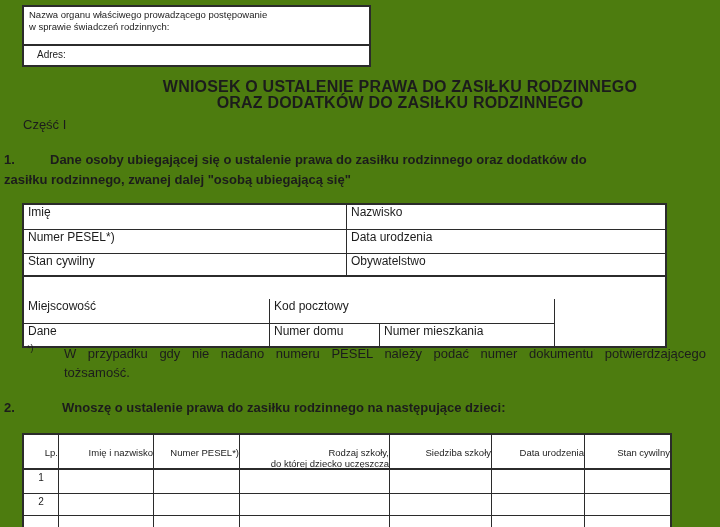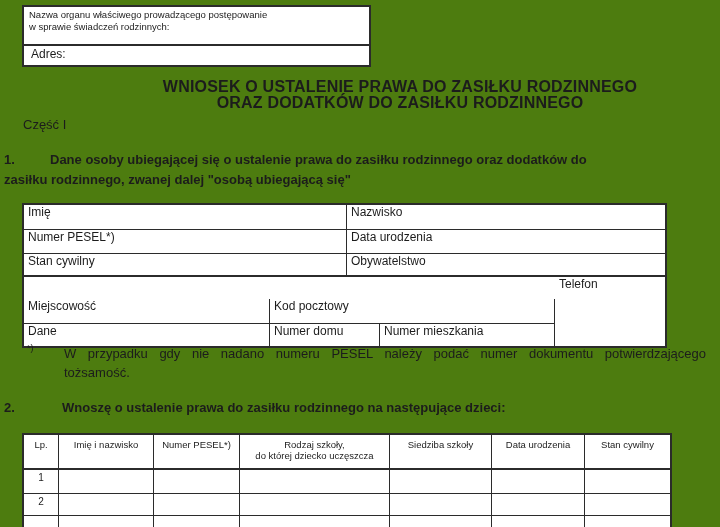--- a/index.html
+++ b/index.html
@@ -12,21 +12,21 @@
   
   .org-box{
     position:absolute;left:22px;top:5px;width:345px;
     border:2px solid #2b2b2b;background:#fff;
   }
   .org-box .top{
     height:33px;border-bottom:2px solid #2b2b2b;
     padding:2px 5px;font-size:9.5px;line-height:11.5px;
   }
   .org-box .bottom{
-    height:16px;padding:3px 5px 0 7px;font-size:12px;line-height:11.5px;
+    height:16px;padding:3px 5px 0 13px;font-size:10px;line-height:11.5px;
   }
   
   .title{
     position:absolute;left:0;top:79px;width:712px;
     text-align:center;font-weight:bold;font-size:16px;line-height:16px;
     letter-spacing:.2px;
     margin-left:44px;
   }
   
   .part-label{position:absolute;left:23px;top:117px;font-size:13px;}
@@ -72,21 +72,21 @@
     grid-template-columns:35px 95px 86px 150px 102px 93px 85px;
     grid-template-rows:35px 24px 22px 40px;
     border:2px solid #2b2b2b;background:#fff;
   }
   .t2 > div{
     border-right:1px solid #2b2b2b;border-bottom:1px solid #2b2b2b;
     font-size:9.5px;line-height:11px;overflow:hidden;
   }
   .t2 > div:nth-child(7n){border-right:none;}
   .t2 .th{
-    text-align:center;padding-top:4px;border-bottom:2px solid #2b2b2b;
+    text-align:right;padding-top:12px;border-bottom:2px solid #2b2b2b;
   }
   .t2 .lp{
     text-align:center;font-size:10px;padding-top:2px;
   }
   .t2 .last-row{border-bottom:none;}
 </style>
 </head>
 <body>
 
 <div class="page">
@@ -113,21 +113,20 @@
     <div>zasiłku rodzinnego, zwanej dalej "osobą ubiegającą się"</div>
   </div>
 
   <div class="t1">
     <div class="c-imie">Imię</div>
     <div class="c-nazwisko">Nazwisko</div>
     <div class="c-pesel">Numer PESEL*)</div>
     <div class="c-data">Data urodzenia</div>
     <div class="c-stan">Stan cywilny</div>
     <div class="c-obyw">Obywatelstwo</div>
-    <div class="c-telefon">Telefon</div>
     <div class="c-miejscowosc">Miejscowość</div>
     <div class="c-kod">Kod pocztowy</div>
     <div class="c-ulica">Dane</div>
     <div class="c-ndomu">Numer domu</div>
     <div class="c-nmieszk">Numer mieszkania</div>
   </div>
 
   <div class="foot-marker">*)</div>
   <div class="footnote">
     <div class="foot-just">W przypadku gdy nie nadano numeru PESEL należy podać numer dokumentu potwierdzającego</div>

